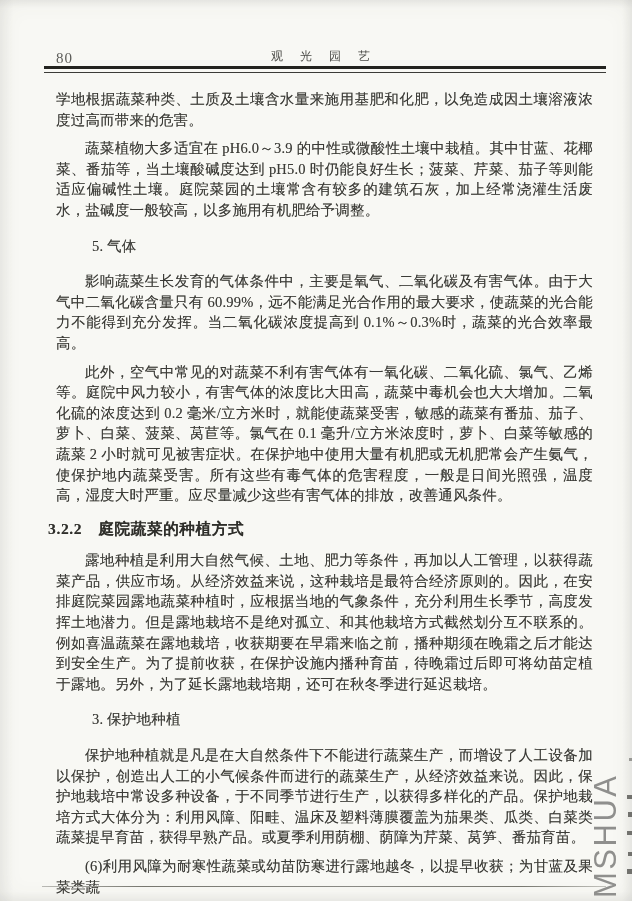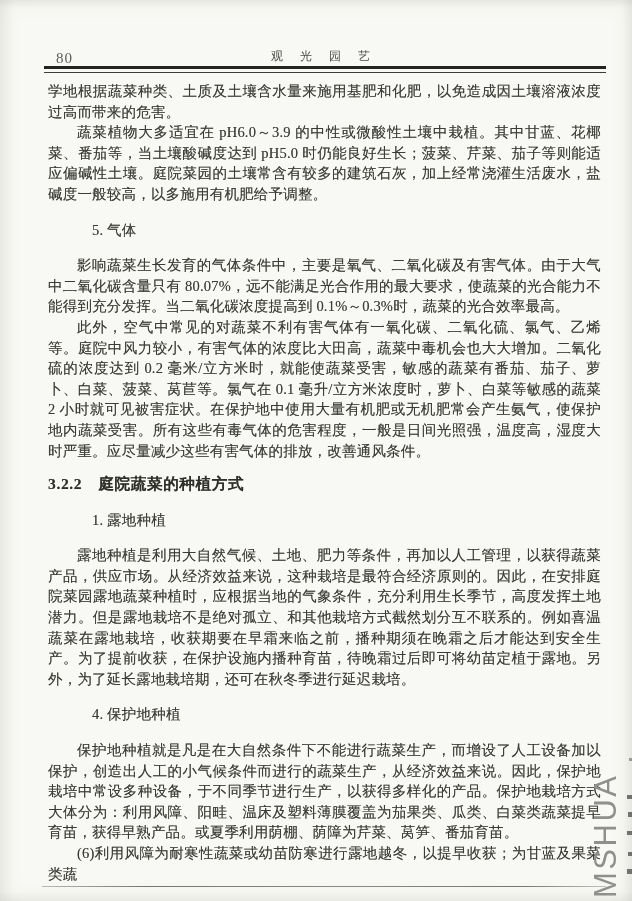--- a/index.html
+++ b/index.html
@@ -41,21 +41,21 @@
   }
   
   .body-col{
     position:absolute; top:81px; left:48px; width:553px;
     font-size:14.5px; line-height:20.6px;
     text-align:justify;
     color:#3b3b37;
     text-shadow:0 0 .45px rgba(70,68,60,.55);
     letter-spacing:.2px;
   }
-  .para{margin:0; text-indent:2em;}
+  .para{margin:8px; text-indent:2em;}
   .para.no-indent{text-indent:0;}
   .inline-head{margin:15px; text-indent:2em;}
   .section-heading{
     margin:13px 0 11px 0; text-indent:0;
     font-weight:bold; font-size:15.6px; color:#2e2e2a;
     letter-spacing:.6px;
   }
   
   .bottom-rule{
     position:absolute; left:42px; right:26px; top:886px; height:1px;
@@ -86,26 +86,25 @@
   <div class="running-header">
     <span class="page-number">80</span>
     <span class="running-title">观 光 园 艺</span>
   </div>
   <div class="header-rule"></div>
 
   <div class="body-col">
     <p class="para no-indent">学地根据蔬菜种类、土质及土壤含水量来施用基肥和化肥，以免造成因土壤溶液浓度过高而带来的危害。</p>
     <p class="para">蔬菜植物大多适宜在 pH6.0～3.9 的中性或微酸性土壤中栽植。其中甘蓝、花椰菜、番茄等，当土壤酸碱度达到 pH5.0 时仍能良好生长；菠菜、芹菜、茄子等则能适应偏碱性土壤。庭院菜园的土壤常含有较多的建筑石灰，加上经常浇灌生活废水，盐碱度一般较高，以多施用有机肥给予调整。</p>
     <p class="inline-head">5. 气体</p>
-    <p class="para">影响蔬菜生长发育的气体条件中，主要是氧气、二氧化碳及有害气体。由于大气中二氧化碳含量只有 80.07%，远不能满足光合作用的最大要求，使蔬菜的光合能力不能得到充分发挥。当二氧化碳浓度提高到 0.1%～0.3%时，蔬菜的光合效率最高。</p>
+    <p class="para">影响蔬菜生长发育的气体条件中，主要是氧气、二氧化碳及有害气体。由于大气中二氧化碳含量只有 60.99%，远不能满足光合作用的最大要求，使蔬菜的光合能力不能得到充分发挥。当二氧化碳浓度提高到 0.1%～0.3%时，蔬菜的光合效率最高。</p>
     <p class="para">此外，空气中常见的对蔬菜不利有害气体有一氧化碳、二氧化硫、氯气、乙烯等。庭院中风力较小，有害气体的浓度比大田高，蔬菜中毒机会也大大增加。二氧化硫的浓度达到 0.2 毫米/立方米时，就能使蔬菜受害，敏感的蔬菜有番茄、茄子、萝卜、白菜、菠菜、莴苣等。氯气在 0.1 毫升/立方米浓度时，萝卜、白菜等敏感的蔬菜 2 小时就可见被害症状。在保护地中使用大量有机肥或无机肥常会产生氨气，使保护地内蔬菜受害。所有这些有毒气体的危害程度，一般是日间光照强，温度高，湿度大时严重。应尽量减少这些有害气体的排放，改善通风条件。</p>
     <p class="section-heading">3.2.2　庭院蔬菜的种植方式</p>
-    <p class="inline-head">1. 露地种植</p>
     <p class="para">露地种植是利用大自然气候、土地、肥力等条件，再加以人工管理，以获得蔬菜产品，供应市场。从经济效益来说，这种栽培是最符合经济原则的。因此，在安排庭院菜园露地蔬菜种植时，应根据当地的气象条件，充分利用生长季节，高度发挥土地潜力。但是露地栽培不是绝对孤立、和其他栽培方式截然划分互不联系的。例如喜温蔬菜在露地栽培，收获期要在早霜来临之前，播种期须在晚霜之后才能达到安全生产。为了提前收获，在保护设施内播种育苗，待晚霜过后即可将幼苗定植于露地。另外，为了延长露地栽培期，还可在秋冬季进行延迟栽培。</p>
-    <p class="inline-head">4. 保护地种植</p>
+    <p class="inline-head">3. 保护地种植</p>
     <p class="para">保护地种植就是凡是在大自然条件下不能进行蔬菜生产，而增设了人工设备加以保护，创造出人工的小气候条件而进行的蔬菜生产，从经济效益来说。因此，保护地栽培中常设多种设备，于不同季节进行生产，以获得多样化的产品。保护地栽培方式大体分为：利用风障、阳畦、温床及塑料薄膜覆盖为茄果类、瓜类、白菜类蔬菜提早育苗，获得早熟产品。或夏季利用荫棚、荫障为芹菜、莴笋、番茄育苗。</p>
     <p class="para">(6)利用风障为耐寒性蔬菜或幼苗防寒进行露地越冬，以提早收获；为甘蓝及果菜类蔬</p>
   </div>
 
   <div class="bottom-rule"></div>
 
   <div class="watermark">MSHUA</div>
 
   <div class="artifact a1"></div>
   <div class="artifact a2"></div>

